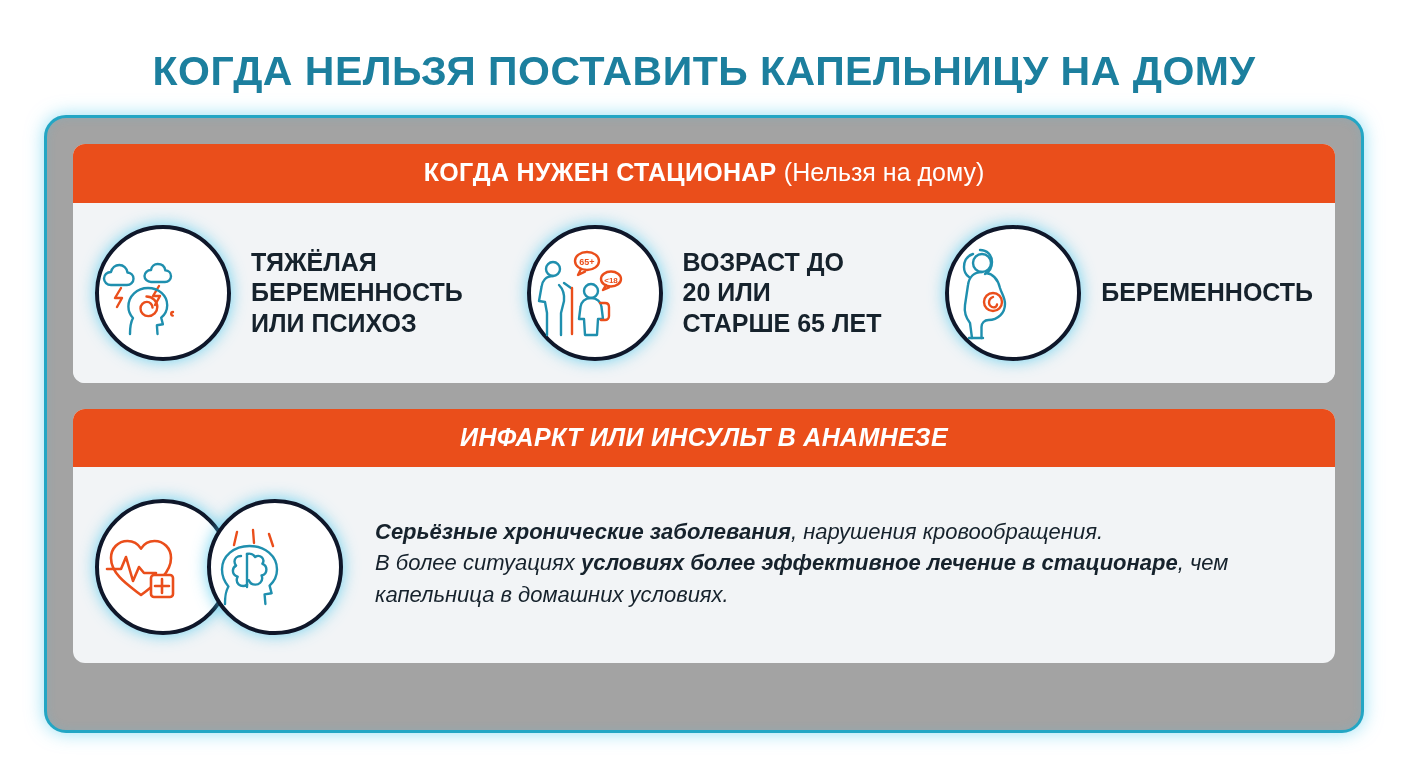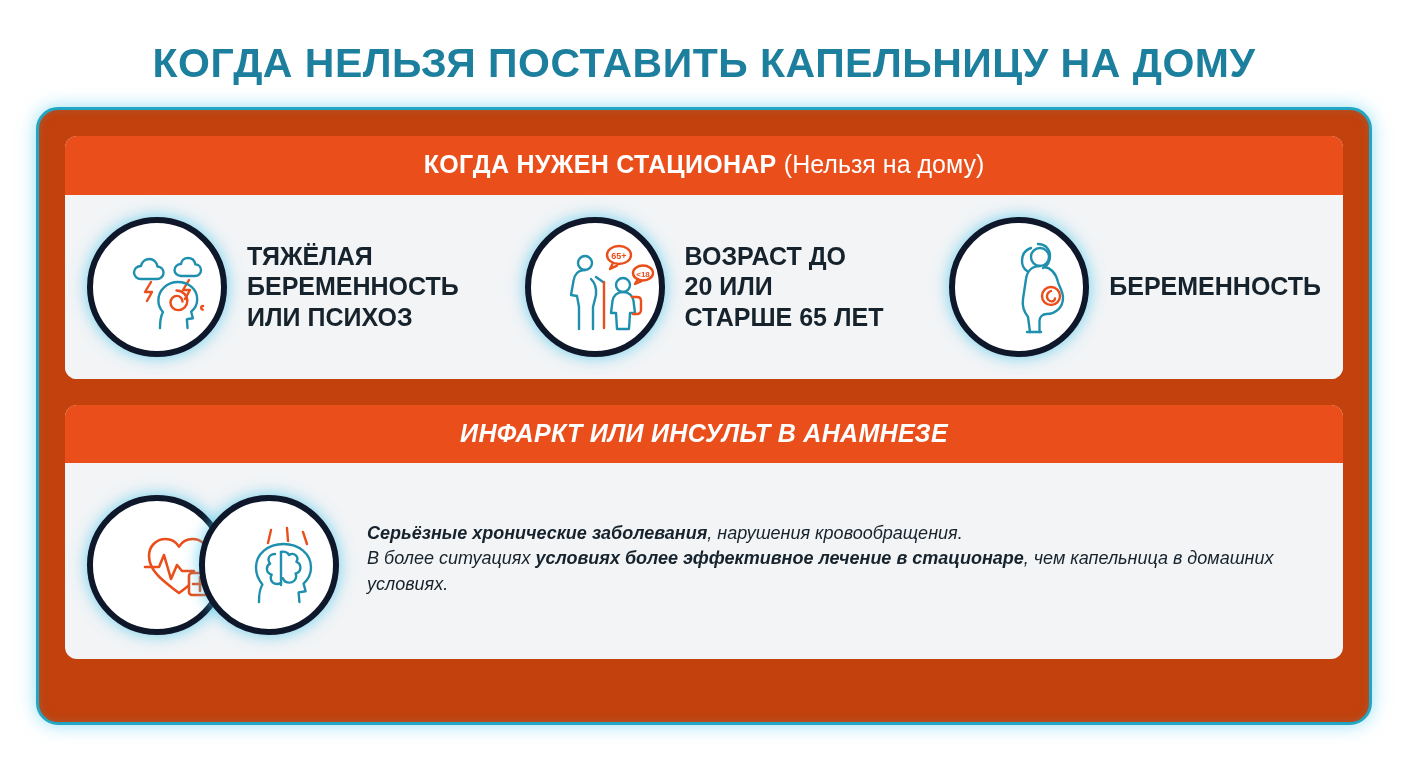--- a/index.html
+++ b/index.html
@@ -12,21 +12,21 @@
     height: 768px;
     font-family: "Liberation Sans", sans-serif;
     color: #1d2a33;
     overflow: hidden;
   }
   .page {
     position: relative;
     width: 1408px;
     height: 768px;
     box-sizing: border-box;
-    padding: 0;
+    padding: 8px;
   }
 
   
   .title {
     text-align: center;
     font-size: 41px;
     font-weight: bold;
     letter-spacing: 0.5px;
     color: #1c7f9e;
     padding: 42px 30px 22px 30px;
@@ -34,21 +34,21 @@
     white-space: nowrap;
   }
 
   
   .outer-card {
     position: relative;
     margin: 0 36px;
     border: 3px solid #23a6c4;
     border-radius: 22px;
     box-shadow: 0 0 18px rgba(64, 196, 235, 0.55), inset 0 0 10px rgba(64, 196, 235, 0.18);
-    background: #c2410c;
+    background: #a3a3a3;
     padding: 26px 26px 30px 26px;
     box-sizing: border-box;
     height: 618px;
   }
 
   
   .section {
     border-radius: 12px;
     overflow: hidden;
     background: #f2f4f6;
@@ -87,25 +87,25 @@
     align-items: center;
     gap: 20px;
     flex: 0 0 auto;
   }
   .icon-circle {
     width: 128px;
     height: 128px;
     min-width: 128px;
     border-radius: 50%;
     background: #ffffff;
-    border: 6px solid #0f172a;
+    border: 4px solid #0f172a;
     box-shadow: 0 0 16px rgba(64, 196, 235, 0.75);
     display: flex;
     align-items: center;
-    justify-content: flex-end;
+    justify-content: flex-start;
   }
   .item-label {
     font-size: 25px;
     font-weight: bold;
     line-height: 1.22;
     color: #16222c;
     white-space: pre-line;
   }
 
   
@@ -122,21 +122,21 @@
     height: 140px;
   }
   .dual-icons .icon-circle {
     position: absolute;
     top: 6px;
   }
   .dual-icons .circle-a { left: 0; }
   .dual-icons .circle-b { left: 112px; }
 
   .bottom-text {
-    font-size: 18px;
+    font-size: 22px;
     line-height: 1.42;
     color: #16222c;
   }
   .bottom-text b { font-weight: bold; }
 
   svg { display: block; }
 </style>
 </head>
 <body>
 

